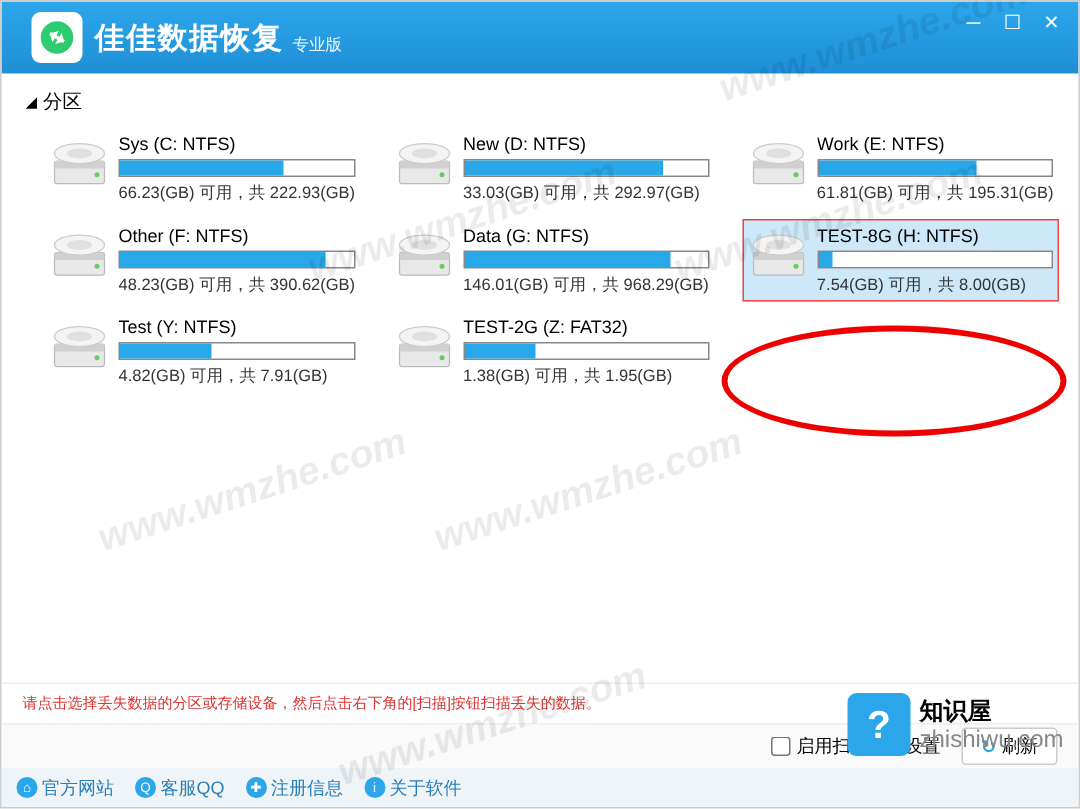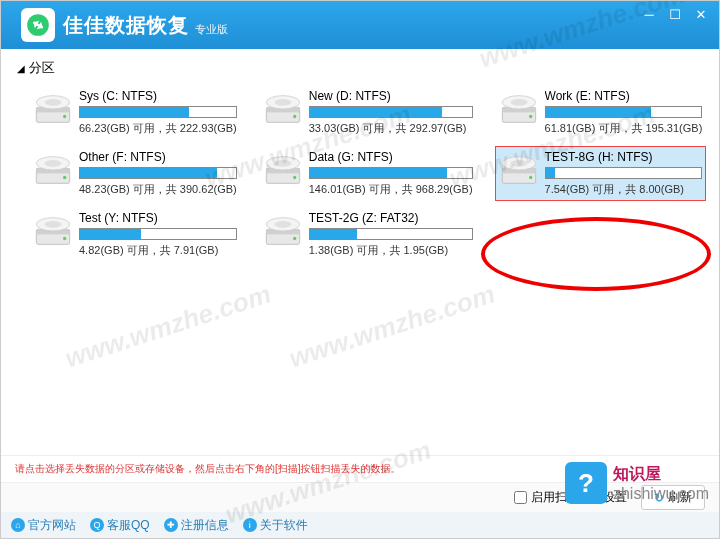--- a/index.html
+++ b/index.html
@@ -44,21 +44,21 @@
   .watermark { position: absolute; color: rgba(0,0,0,0.08); font-size: 26px; font-style: italic; font-weight: bold; transform: rotate(-18deg); pointer-events: none; }
   .wm1 { top: 10px; right: 30px; }
   .wm2 { top: 130px; left: 200px; }
   .wm3 { top: 130px; right: 60px; }
   .wm4 { top: 310px; left: 60px; }
   .wm5 { top: 310px; right: 220px; }
   .wm6 { bottom: 40px; left: 220px; }
   
   .brand-badge { position: absolute; right: 10px; bottom: 34px; display: flex; align-items: center; gap: 6px; }
   .brand-badge .sq { width: 42px; height: 42px; background: #2ca6ea; border-radius: 6px; display:flex; align-items:center; justify-content:center; color:#fff; font-size:26px; font-weight:bold;}
-  .brand-badge .txt .t1 { font-size: 16px; font-weight: bold; color: #be185d;}
+  .brand-badge .txt .t1 { font-size: 16px; font-weight: bold; color: #000000;}
   .brand-badge .txt .t2 { font-size: 16px; color: #888;}
 </style>
 </head>
 <body>
 
 <div class="header">
   <div class="logo-icon">
     <svg viewBox="0 0 24 24">
         <path fill="#2ecc71" d="M12 2a10 10 0 100 20 10 10 0 000-20z"></path>
         <path fill="#fff" d="M7 12l4-4v3h6v2h-6v3z" transform="rotate(30 12 12)"></path>

